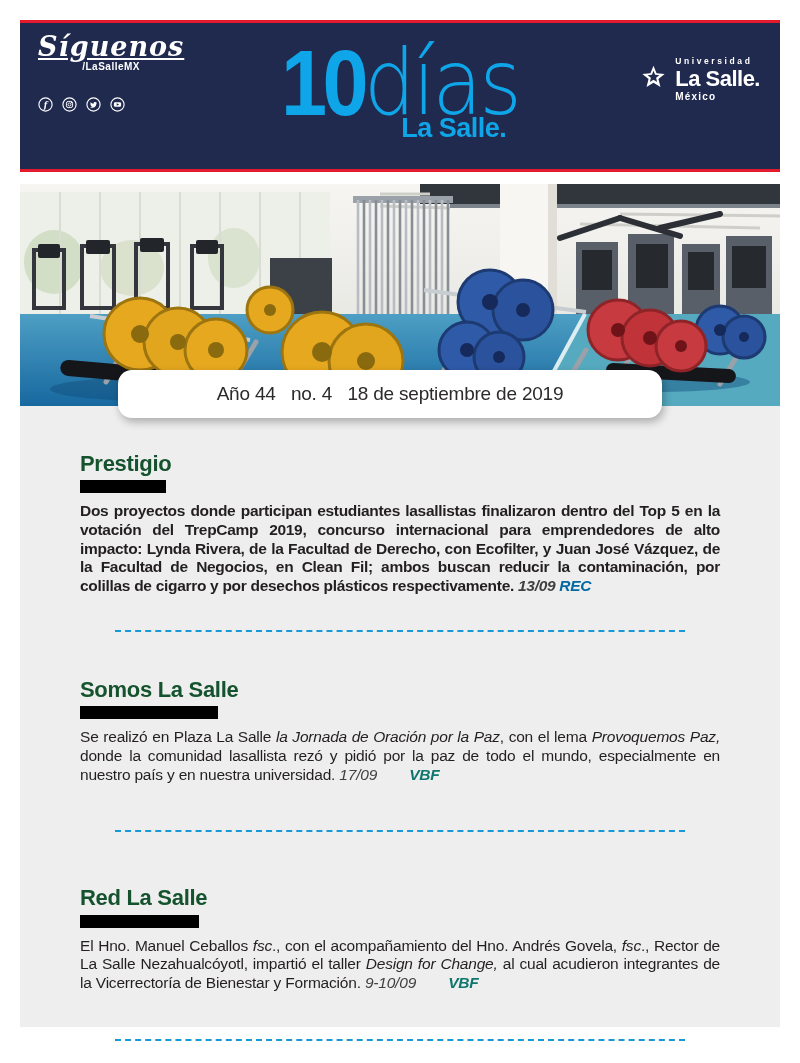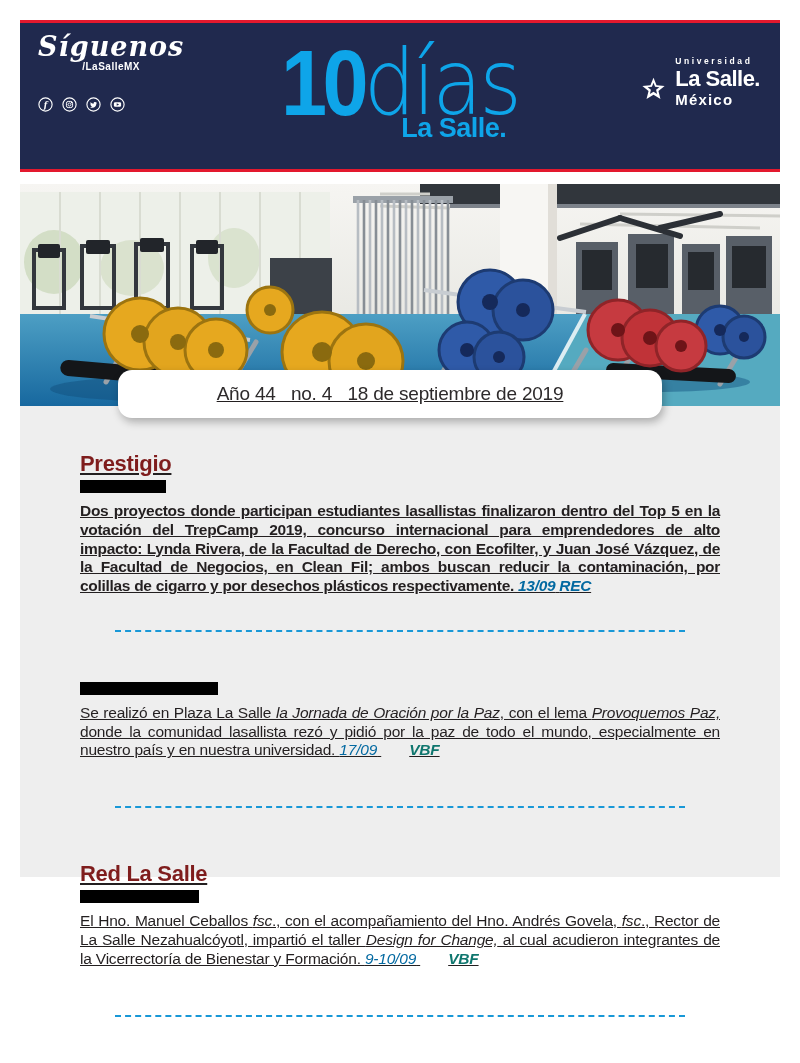--- a/index.html
+++ b/index.html
@@ -10,68 +10,68 @@
   .frame{margin:0 20px;width:760px;}
 
   
   .masthead-bar{
     margin-top:20px;height:146px;background:#20294e;position:relative;
     border-top:3px solid #e3192e;border-bottom:3px solid #e3192e;
   }
   .siguenos{position:absolute;left:18px;top:10px;color:#fff;}
   .siguenos-script{
     font-family:"DejaVu Serif",serif;font-style:italic;font-weight:700;
-    font-size:27px;line-height:1;letter-spacing:1px;
+    font-size:27px;line-height:1;letter-spacing:1px;text-decoration:underline;
   }
   .siguenos-handle{font-size:10px;font-weight:700;text-align:center;margin-top:1px;letter-spacing:.5px;}
   .social-row{position:absolute;left:18px;top:74px;display:flex;gap:9px;}
   .social-row svg{display:block;}
 
   .masthead{
     position:absolute;left:50%;top:14px;transform:translateX(-50%);
     color:#0ea5e9;text-align:center;
   }
   .masthead-line{display:flex;align-items:flex-start;justify-content:center;transform:scaleX(.9);}
   .mh-number{font-weight:800;font-size:92px;line-height:1;letter-spacing:-5px;}
   .mh-word{font-family:"DejaVu Sans ExtraLight","DejaVu Sans",sans-serif;font-weight:200;font-size:90px;line-height:1.02;letter-spacing:-3px;}
   .mh-sub{font-weight:700;font-size:27px;line-height:1;text-align:right;margin-top:-14px;padding-right:26px;letter-spacing:-.5px;}
 
-  .unilogo{position:absolute;right:20px;top:34px;display:flex;align-items:flex-end;gap:8px;color:#fff;}
+  .unilogo{position:absolute;right:20px;top:34px;display:flex;align-items:center;gap:8px;color:#fff;}
   .unilogo-text{display:flex;flex-direction:column;line-height:1;}
   .uni-l1{font-size:8.5px;font-weight:700;letter-spacing:2.6px;margin-bottom:2px;}
   .uni-l2{font-size:22px;font-weight:700;letter-spacing:-.5px;}
-  .uni-l3{font-size:15px;font-weight:700;letter-spacing:1.2px;margin-top:2px;}
+  .uni-l3{font-size:10px;font-weight:700;letter-spacing:1.2px;margin-top:2px;}
 
   
   .photo{margin-top:12px;height:222px;position:relative;overflow:hidden;background:#e9edec;}
   .photo svg{display:block;}
 
   
-  .content{background:#eeeeee;height:507px;box-sizing:border-box;text-decoration:underline;}
+  .content{background:#eeeeee;height:657px;box-sizing:border-box;}
   .issue-badge{
     width:544px;height:48px;margin-left:98px;margin-top:-36px;position:relative;z-index:3;
     background:#ffffff;border-radius:14px;box-shadow:2px 4px 9px rgba(0,0,0,.28);
     display:flex;align-items:center;justify-content:center;
     font-size:19px;color:#2d2a2b;white-space:pre;letter-spacing:-.2px;
   }
   .section{padding:0 60px;}
   .sec1{padding-top:34px;}
   .sec2{padding-top:46px;}
   .sec3{padding-top:54px;}
-  .sec-title{font-size:22px;font-weight:800;color:#7f1d1d;letter-spacing:-.3px;line-height:1.1;margin:0;}
+  .sec-title{font-size:22px;font-weight:800;color:#14532d;letter-spacing:-.3px;line-height:1.1;margin:0;}
   .title-bar{height:13px;background:#000;margin-top:4px;}
   .bar-w1{width:86px;}.bar-w2{width:138px;}.bar-w3{width:119px;}
   .sec-body{
     margin:9px 0 0;font-size:15.5px;line-height:1.21;letter-spacing:-.2px;
     text-align:justify;color:#231f20;
   }
   .sec1 .sec-body{font-weight:700;letter-spacing:-.3px;}
   .seg-n{}
   .seg-i{font-style:italic;}
-  .seg-d{font-style:italic;color:#0369a1;font-weight:400;}
+  .seg-d{font-style:italic;color:#404040;font-weight:400;}
   .sec1 .seg-d{font-weight:700;}
   .seg-b{font-style:italic;color:#0369a1;font-weight:700;}
   .seg-r{font-style:italic;color:#0f766e;font-weight:700;margin-left:28px;}
   .divider{width:570px;height:0;border-top:2px dashed #1898d7;margin:0 auto;}
   .d1{margin-top:34px;}
   .d2{margin-top:46px;}
   .d3{margin-top:46px;}
 </style>
 </head>
 <body>
@@ -312,20 +312,21 @@
 
     <div class="section sec1">
       <h2 class="sec-title">Prestigio</h2>
       <div class="title-bar bar-w1"></div>
       <p class="sec-body"><span class="seg-n">Dos proyectos donde participan estudiantes lasallistas finalizaron dentro del Top 5 en la votación del TrepCamp 2019, concurso internacional para emprendedores de alto impacto: Lynda Rivera, de la Facultad de Derecho, con Ecofilter, y Juan José Vázquez, de la Facultad de Negocios, en Clean Fil; ambos buscan reducir la contaminación, por colillas de cigarro y por desechos plásticos respectivamente. </span><span class="seg-d">13/09</span><span class="seg-n"> </span><span class="seg-b">REC</span></p>
     </div>
 
     <div class="divider d1"></div>
 
     <div class="section sec2">
+      <h2 class="sec-title">Somos La Salle</h2>
       <div class="title-bar bar-w2"></div>
       <p class="sec-body"><span class="seg-n">Se realizó en Plaza La Salle </span><span class="seg-i">la Jornada de Oración por la Paz</span><span class="seg-n">, con el lema </span><span class="seg-i">Provoquemos Paz,</span><span class="seg-n"> donde la comunidad lasallista rezó y pidió por la paz de todo el mundo, especialmente en nuestro país y en nuestra universidad. </span><span class="seg-d">17/09</span><span class="seg-n"> </span><span class="seg-r">VBF</span></p>
     </div>
 
     <div class="divider d2"></div>
 
     <div class="section sec3">
       <h2 class="sec-title">Red La Salle</h2>
       <div class="title-bar bar-w3"></div>
       <p class="sec-body"><span class="seg-n">El Hno. Manuel Ceballos </span><span class="seg-i">fsc</span><span class="seg-n">., con el acompañamiento del Hno. Andrés Govela, </span><span class="seg-i">fsc</span><span class="seg-n">., Rector de La Salle Nezahualcóyotl, impartió el taller </span><span class="seg-i">Design for Change,</span><span class="seg-n"> al cual acudieron integrantes de la Vicerrectoría de Bienestar y Formación. </span><span class="seg-d">9-10/09</span><span class="seg-n"> </span><span class="seg-r">VBF</span></p>

